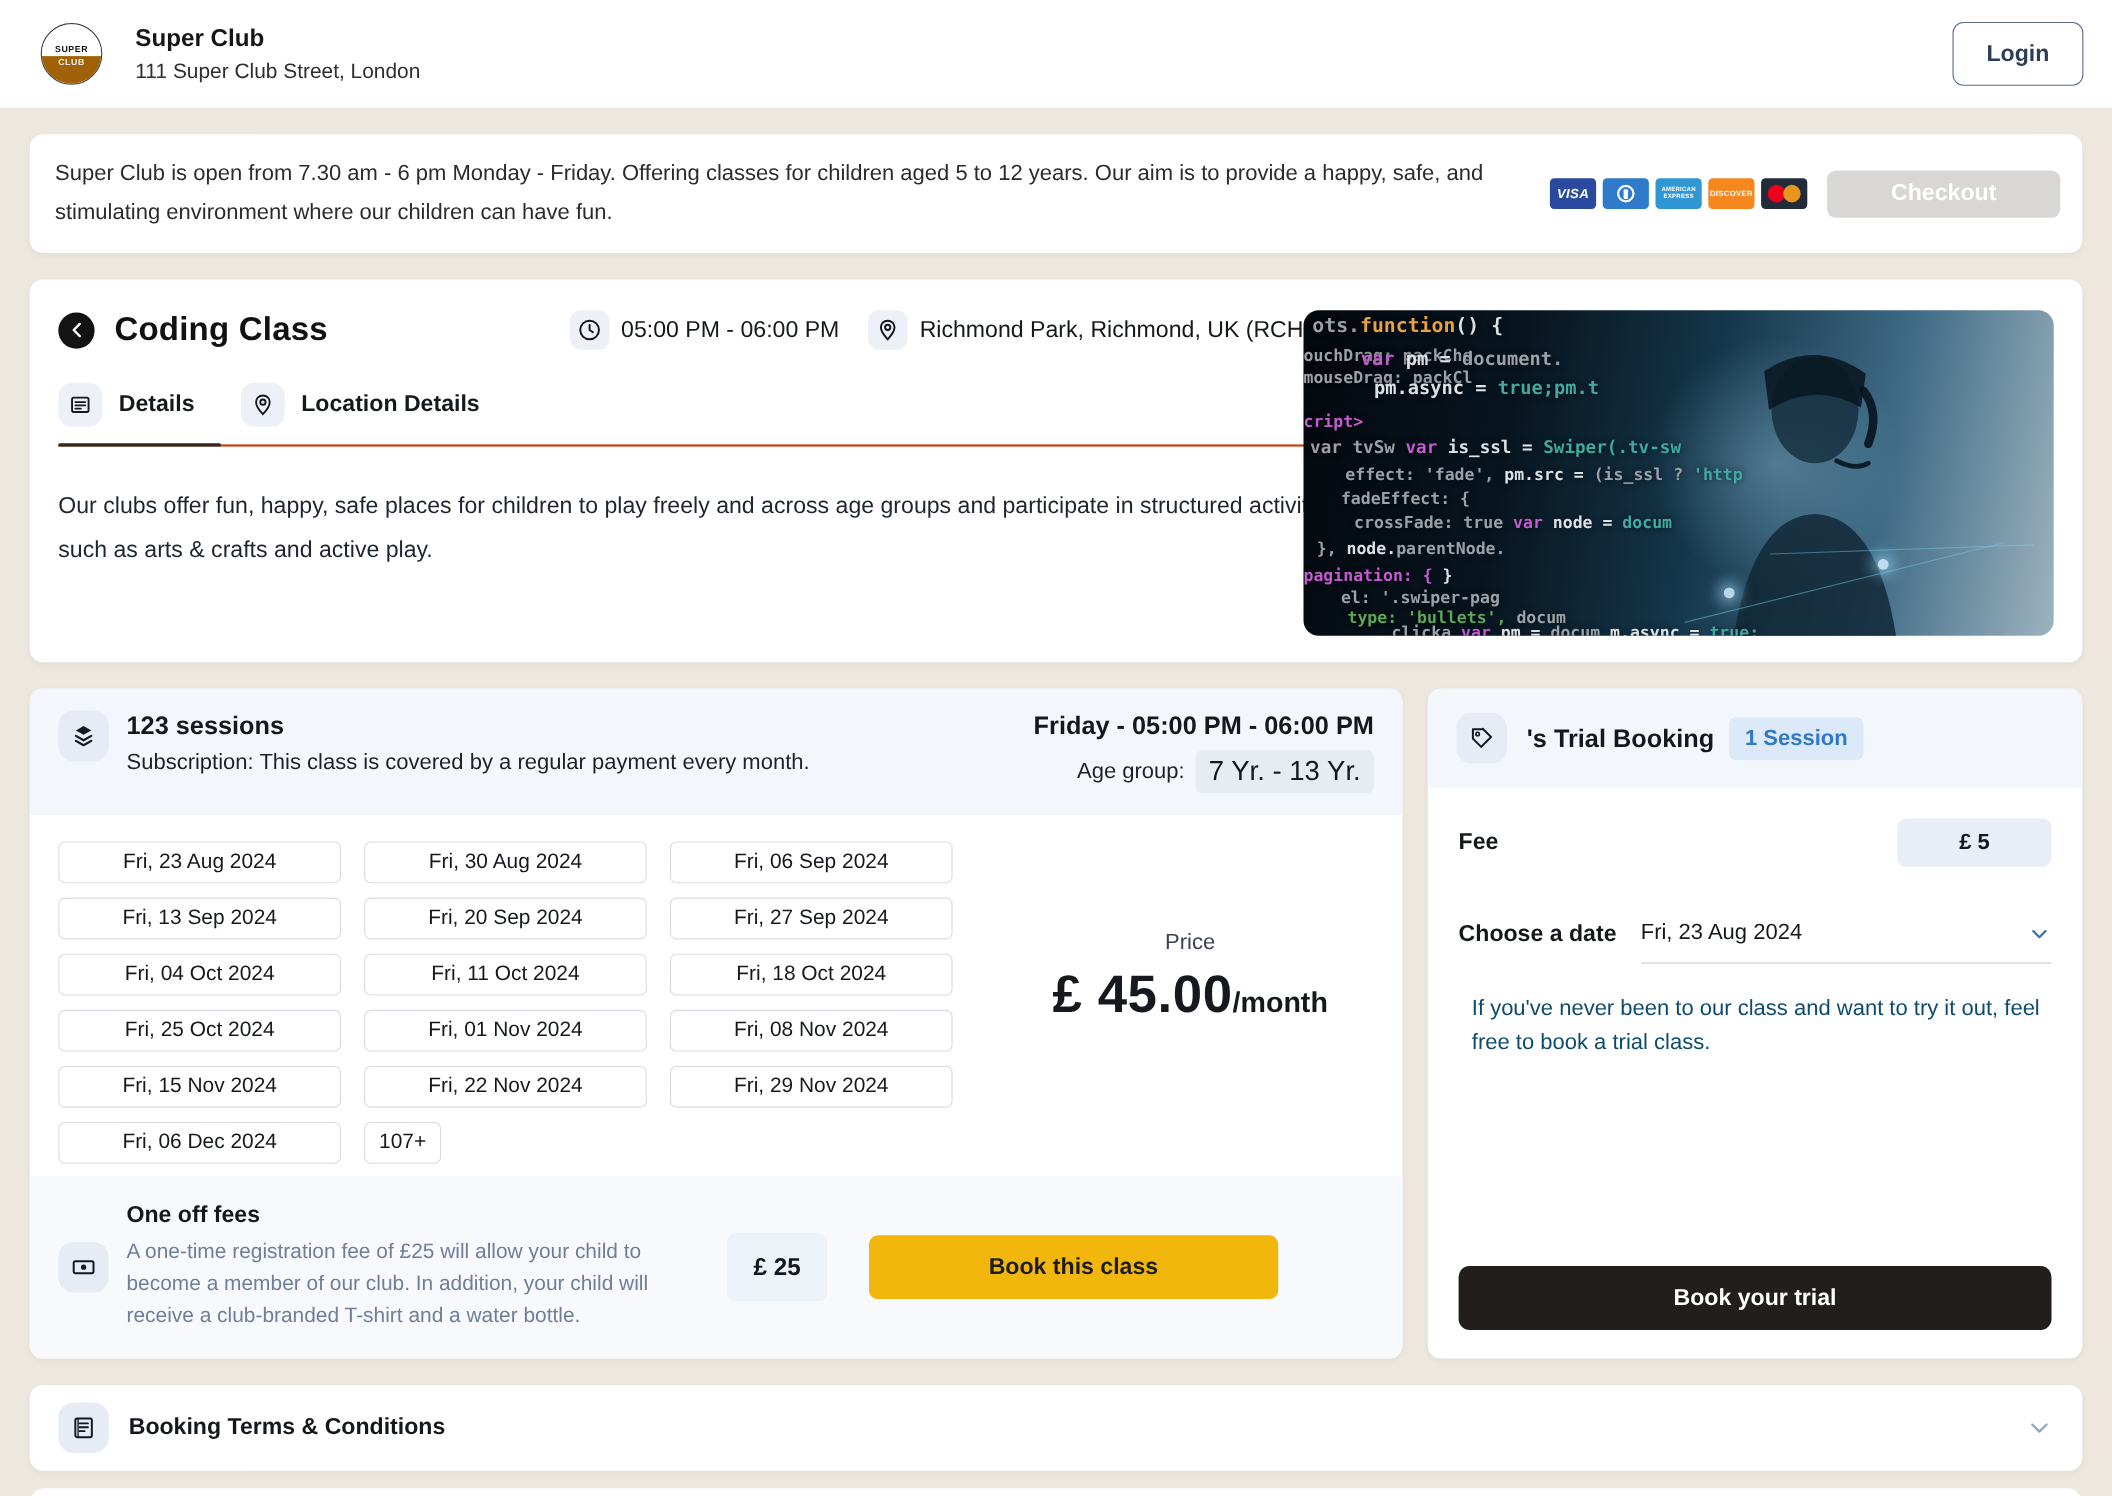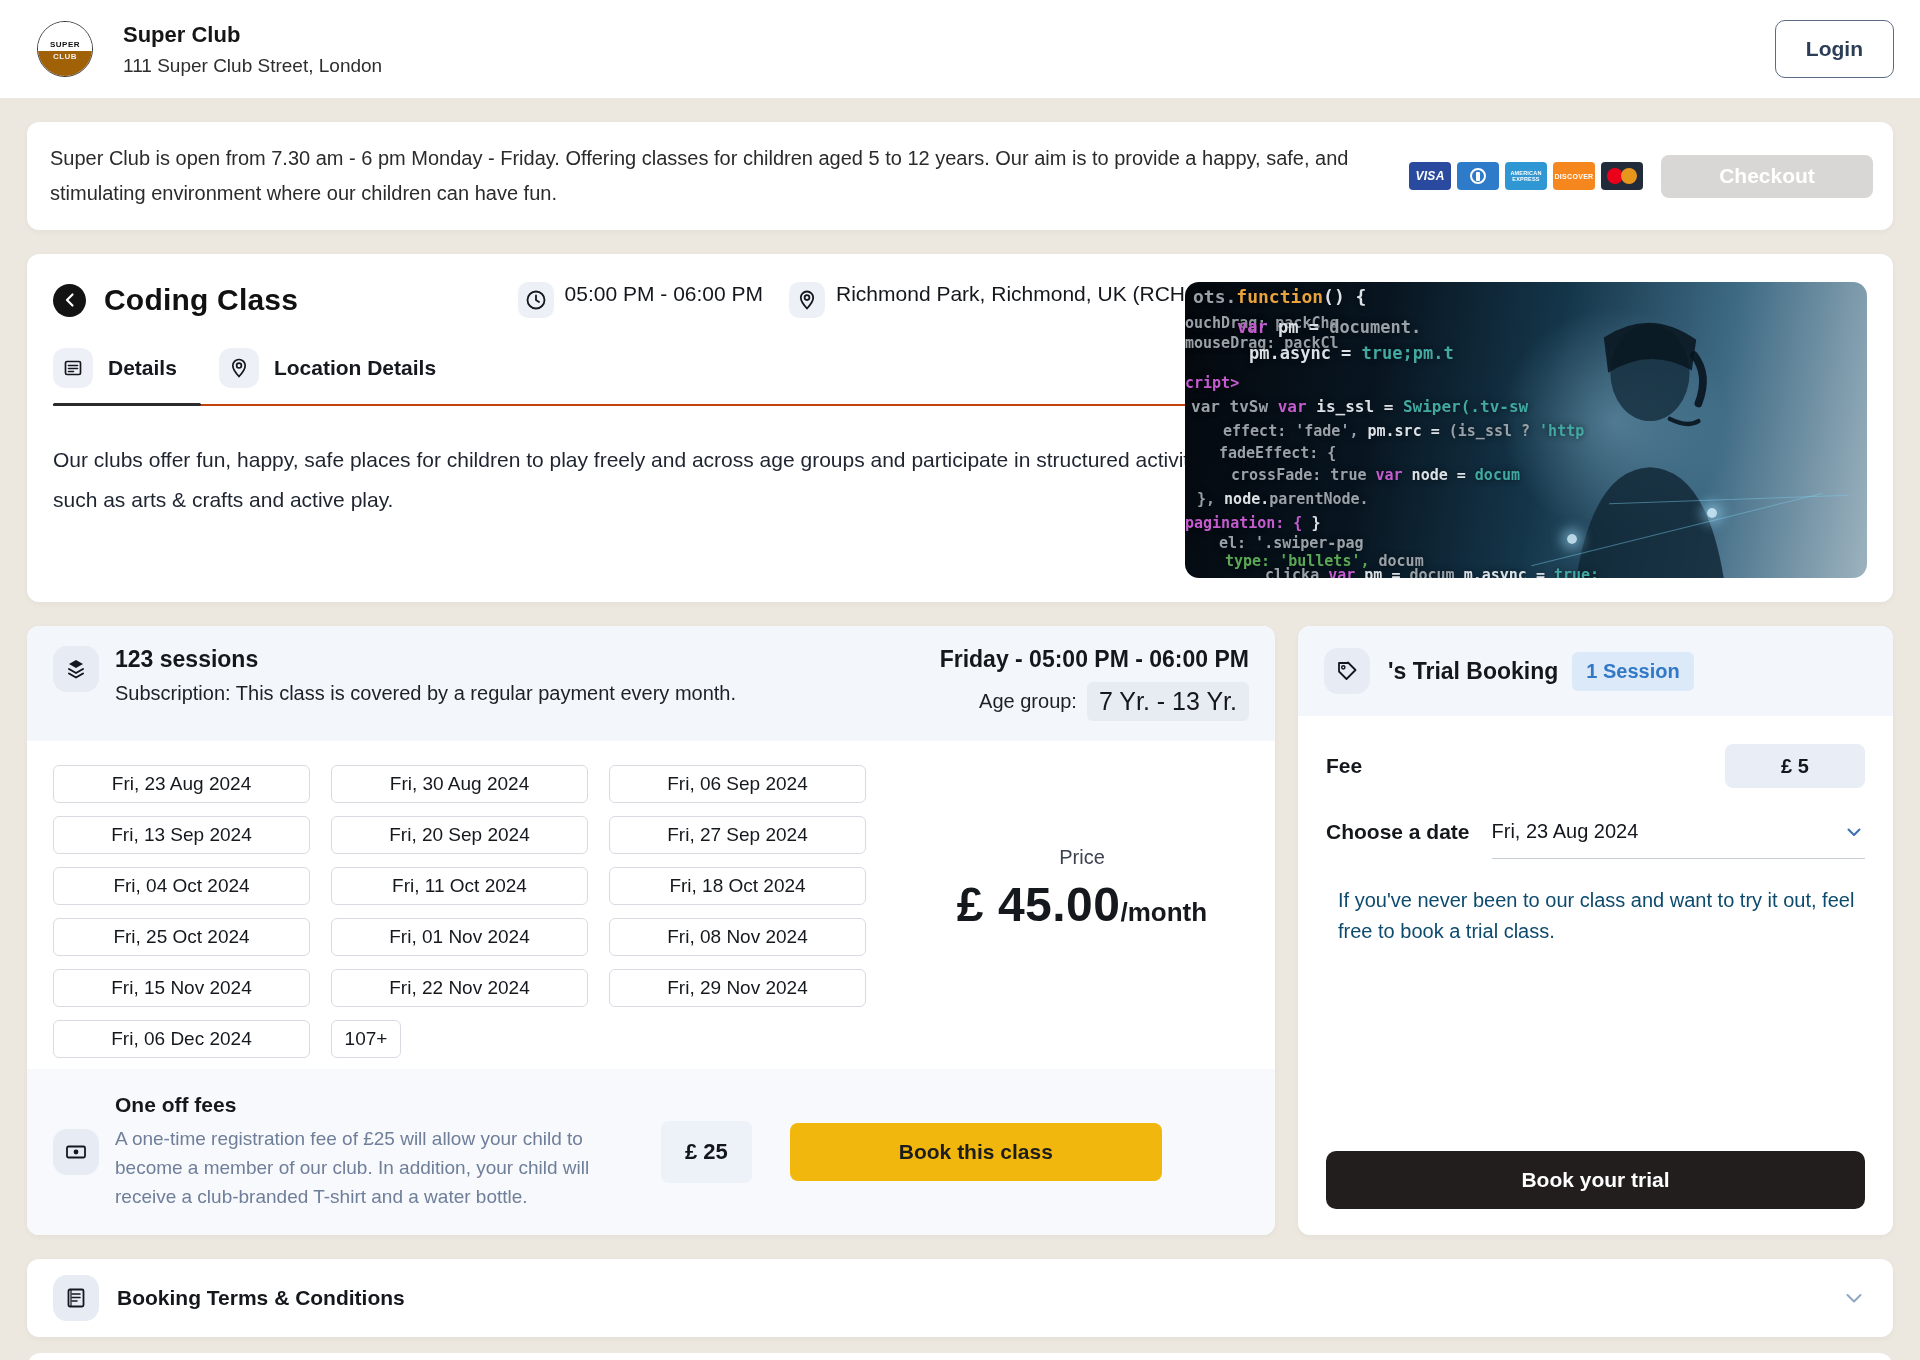--- a/index.html
+++ b/index.html
@@ -37,21 +37,21 @@
   .pm-mastercard .mc-orange { position:absolute; width:16px; height:16px; border-radius:50%; background:#F79E1B; right:6px; top:6px; opacity:.92; }
   .checkout-btn { width:212px; height:43px; border-radius:8px; background:#D8D7D5; color:#fff; font-size:21px; font-weight:600; border:none; font-family:inherit; flex:none; cursor:default; }
 
   
   .class-card { margin:24px 27px 0; background:#fff; border-radius:12px; padding:28px 26px; height:348px; position:relative; box-shadow:0 2px 6px rgba(0,0,0,.04); }
   .class-left { width:1188px; }
   .title-row { display:flex; align-items:center; }
   .back-btn { width:33px; height:33px; border-radius:50%; background:#131313; display:flex; align-items:center; justify-content:center; border:none; cursor:pointer; flex:none; }
   .class-title { font-size:30px; font-weight:700; color:#111; margin-left:18px; letter-spacing:.2px; }
   .meta { display:flex; align-items:center; margin-left:auto; }
-  .meta-group { display:flex; }
+  .meta-group { display:flex; align-items:center; }
   .meta-group + .meta-group { margin-left:26px; }
   .meta-icon { width:36px; height:36px; border-radius:10px; background:#EDF1F7; display:flex; align-items:center; justify-content:center; flex:none; }
   .meta-text { font-size:21px; color:#14171c; margin-left:11px; }
   .tabs { display:flex; margin-top:30px; width:1188px; padding-bottom:16px; border-bottom:2px solid #c2410c; position:relative; }
   .tab { display:flex; align-items:center; background:none; border:none; font-family:inherit; cursor:pointer; }
   .tab + .tab { margin-left:42px; }
   .tab-icon { width:40px; height:40px; border-radius:12px; background:#EDF1F7; display:flex; align-items:center; justify-content:center; flex:none; }
   .tab-label { font-size:21px; font-weight:700; color:#15181d; margin-left:15px; }
   .tab-underline { position:absolute; left:0; bottom:-2px; width:148px; height:3px; background:#2b2b2b; border-radius:2px; }
   .class-desc { margin-top:34px; font-size:21px; line-height:40px; color:#1E2430; width:1205px; }
@@ -120,21 +120,21 @@
   .oof-fee { margin-left:56px; background:#EDF1F8; border-radius:8px; padding:18px 24px; font-size:22px; font-weight:700; color:#14171c; }
   .book-class-btn { margin-left:38px; width:372px; height:58px; border-radius:8px; background:#F1B70C; border:none; font-size:21px; font-weight:700; color:#1d1d1d; font-family:inherit; cursor:pointer; }
 
   .trial-header { background:#F3F6FA; padding:22px 26px; display:flex; align-items:center; }
   .trial-title { font-size:23px; font-weight:700; color:#14171c; margin-left:18px; }
   .trial-badge { margin-left:14px; background:#DBE9F8; color:#3178C6; border-radius:6px; padding:8px 14px; font-size:20px; font-weight:600; }
   .trial-body { padding:28px 28px; }
   .fee-row { display:flex; align-items:center; justify-content:space-between; }
   .fee-label { font-size:21px; font-weight:700; color:#14171c; }
   .fee-badge { width:140px; height:44px; background:#E8EDF6; border-radius:8px; display:flex; align-items:center; justify-content:center; font-size:20px; font-weight:700; color:#14171c; }
-  .date-row { margin-top:32px; display:flex; align-items:flex-end; cursor:pointer; }
+  .date-row { margin-top:49px; display:flex; align-items:flex-end; cursor:pointer; }
   .date-label { font-size:21px; font-weight:700; color:#14171c; margin-right:22px; padding-bottom:15px; }
   .date-value-wrap { flex:1; display:flex; align-items:center; border-bottom:1px solid #C7CDD6; padding-bottom:15px; }
   .date-value { font-size:20px; color:#14171c; }
   .date-chevron { margin-left:auto; display:flex; }
   .trial-note { margin-top:26px; font-size:20px; line-height:31px; color:#0c4a6e;margin-left:12px; }
   .trial-book-btn { position:absolute; left:28px; right:28px; bottom:26px; height:58px; border-radius:10px; background:#221E1E; color:#fff; font-size:21px; font-weight:600; border:none; font-family:inherit; cursor:pointer; }
 
   
   .terms-bar { margin:24px 27px 0; background:#fff; border-radius:12px; padding:16px 26px; height:78px; display:flex; align-items:center; box-shadow:0 2px 6px rgba(0,0,0,.04); cursor:pointer; }
   .terms-label { font-size:21px; font-weight:700; color:#14171c; margin-left:18px; }

